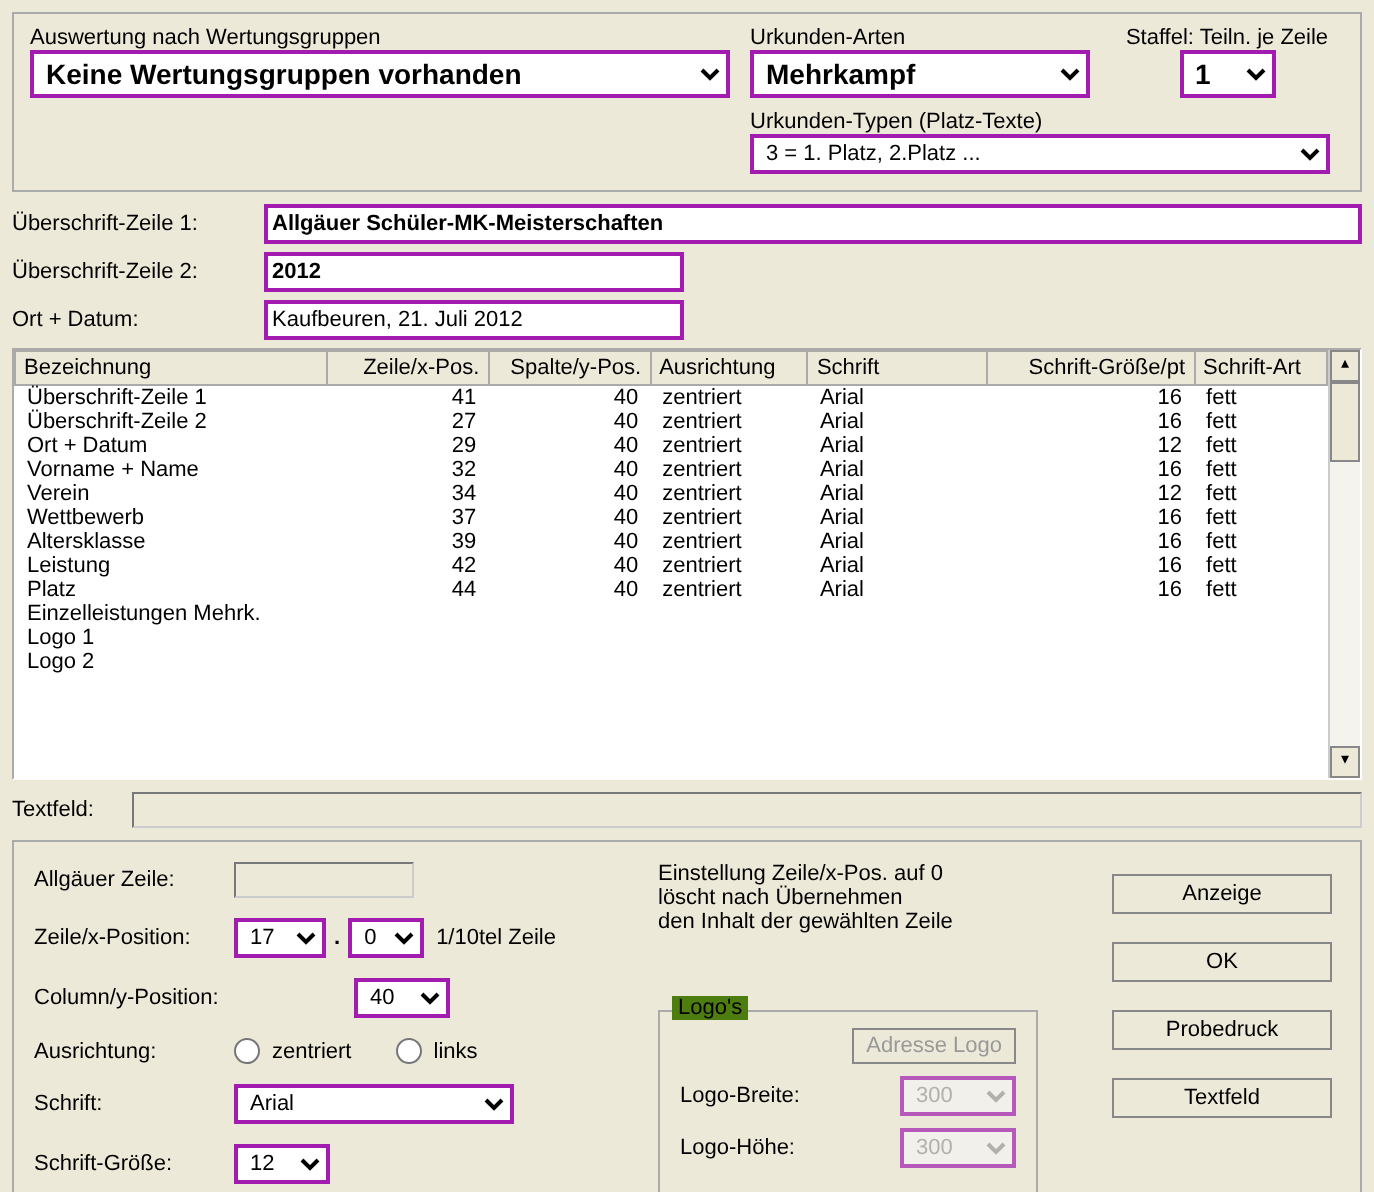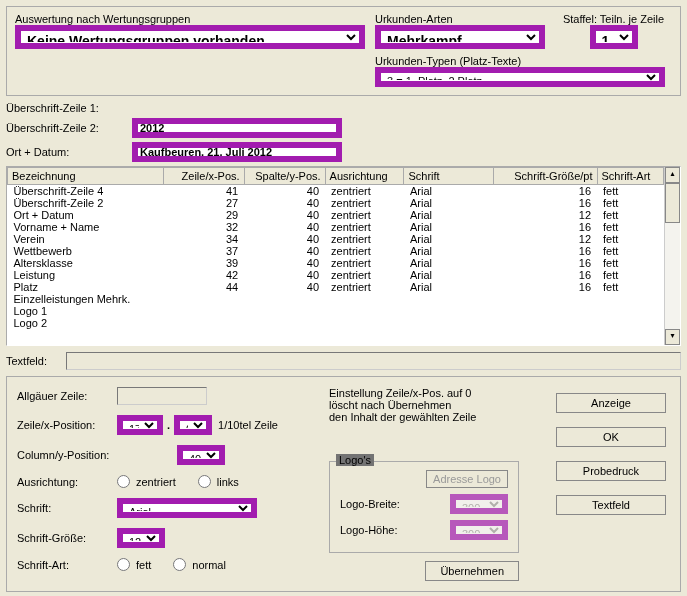--- a/index.html
+++ b/index.html
@@ -1,37 +1,37 @@
 <!DOCTYPE html>
 <html><head>
 <meta charset="utf-8">
 <style>
 * { box-sizing: border-box; font-family: Tahoma, Arial, sans-serif; font-size: 11px; }
 body { margin: 0; padding: 6px; background: #ece9d8; color: #000; width: 687px; }
 .fieldset { border: 1px solid #aaa; padding: 6px 8px 8px; margin-bottom: 6px; position: relative; }
 .row { display: flex; align-items: center; margin-bottom: 4px; }
 .label { white-space: nowrap; }
-select, input[type="text"] { background: #fff; border: 6px solid #a21caf; height: 20px; padding: 1px 2px; font-size: 11px; }
+select, input[type="text"] { background: #fff; border: 2px solid #a21caf; height: 20px; padding: 1px 2px; font-size: 11px; }
 select.big { font-size: 14px; font-weight: bold; height: 24px; }
-.table-wrap { border: 1px inset #fff; background: #fff; position: relative; height: 180px; display: flex; }
+.table-wrap { border: 1px inset #fff; background: #fff; position: relative; height: 216px; display: flex; }
 .table-scroll { flex: 1; overflow: hidden; }
 table { border-collapse: collapse; width: 100%; }
 thead th { background: #ece9d8; border: 1px solid #aaa; font-weight: normal; padding: 2px 4px; text-align: left; font-size: 11px; }
 tbody td { padding: 0px 6px; font-size: 11px; white-space: nowrap; }
 .scrollbar { width: 16px; background: #eee; border-left: 1px solid #ccc; display: flex; flex-direction: column; }
 .scroll-btn { height: 16px; background: #ece9d8; border: 1px solid #888; font-size: 8px; text-align: center; line-height: 12px; cursor: pointer; }
 .scroll-track { flex: 1; background: #f4f3ee; position: relative; }
 .scroll-thumb { position: absolute; top: 0; left: 0; right: 0; height: 40px; background: #ece9d8; border: 1px solid #888; }
 .form-row { display: flex; align-items: center; margin-bottom: 10px; }
 .form-label { width: 100px; }
 .btn { background: #ece9d8; border: 1px solid #888; padding: 3px 0; width: 110px; text-align: center; cursor: pointer; margin-bottom: 14px; font-size: 11px; }
 .radio-group { display: flex; gap: 22px; align-items: center; }
 .radio-group label { display: flex; align-items: center; gap: 4px; }
 .logo-box { border: 1px solid #aaa; padding: 8px 10px 6px; position: relative; margin-top: 38px; }
-.logo-box-title { position: absolute; top: -8px; left: 6px; background: #737373; padding: 0 3px; }
+.logo-box-title { position: absolute; top: -8px; left: 6px; background: #4d7c0f; padding: 0 3px; }
 .logo-row { display: flex; align-items: center; gap: 8px; margin-bottom: 6px; justify-content: space-between; }
 .disabled { color: #999; background: #f4f4f4; }
 .small-btn { background: #ece9d8; border: 1px solid #888; padding: 2px 6px; cursor: pointer; font-size: 11px; }
 .readonly-box { background: #ece9d8; border: 1px inset #ccc; height: 18px; width: 90px; }
 input[type=radio] { margin: 0 2px 0 0; }
 </style>
 </head>
 <body>
 
 <div class="fieldset">
@@ -58,47 +58,48 @@
   <div style="margin-top:6px; margin-left:360px; width:290px;">
     <div class="label">Urkunden-Typen (Platz-Texte)</div>
     <select style="width:100%;">
       <option>3 = 1. Platz, 2.Platz ...</option>
     </select>
   </div>
 </div>
 
 <div class="row">
   <span class="label" style="width:126px;">Überschrift-Zeile 1:</span>
+  <input type="text" style="flex: 1 1 0%; font-weight: bold;" value="Allgäuer Schüler-MK-Meisterschaften">
 </div>
 <div class="row">
   <span class="label" style="width:126px;">Überschrift-Zeile 2:</span>
   <input type="text" style="width: 210px; font-weight: bold;" value="2012">
 </div>
 <div class="row">
   <span class="label" style="width:126px;">Ort + Datum:</span>
-  <input type="text" style="width: 210px; font-weight: bold;" value="Kaufbeuren, 21. Juli 2012">
+  <input type="text" style="width: 210px; font-weight: normal;" value="Kaufbeuren, 21. Juli 2012">
 </div>
 
 <div class="table-wrap">
   <div class="table-scroll">
     <table>
       <thead>
           <tr id="thead-row">
             <th style="width: 150px;">Bezeichnung</th>
             <th style="width: 78px; text-align: right;">Zeile/x-Pos.</th>
             <th style="width: 78px; text-align: right;">Spalte/y-Pos.</th>
             <th style="width: 76px;">Ausrichtung</th>
             <th style="width: 86px;">Schrift</th>
             <th style="width: 100px; text-align: right;">Schrift-Größe/pt</th>
             <th style="width: 64px;">Schrift-Art</th>
           </tr>
         </thead>
       <tbody id="tbody">
           <tr>
-            <td>Überschrift-Zeile 4</td>
+            <td>Überschrift-Zeile 1</td>
             <td style="text-align: right;">41</td>
             <td style="text-align: right;">40</td>
             <td>zentriert</td>
             <td>Arial</td>
             <td style="text-align: right;">16</td>
             <td>fett</td>
           </tr>
           <tr>
             <td>Überschrift-Zeile 2</td>
             <td style="text-align: right;">27</td>

